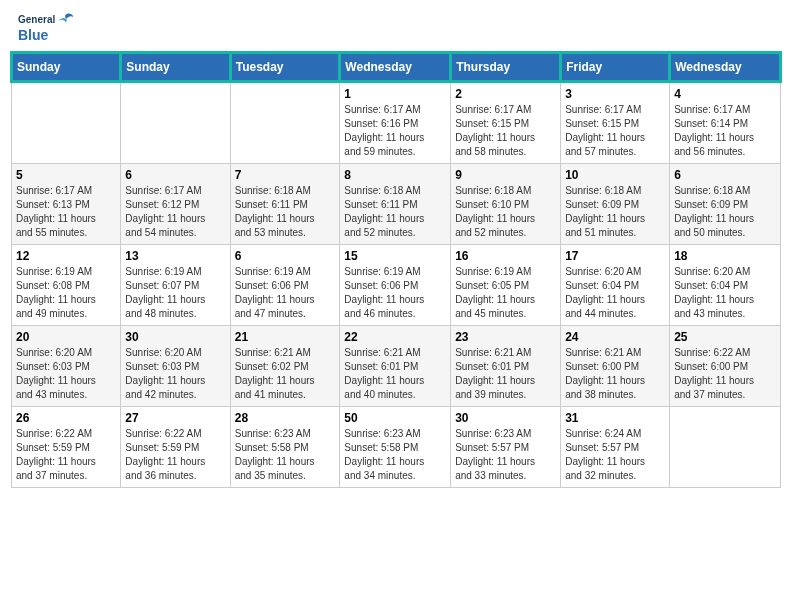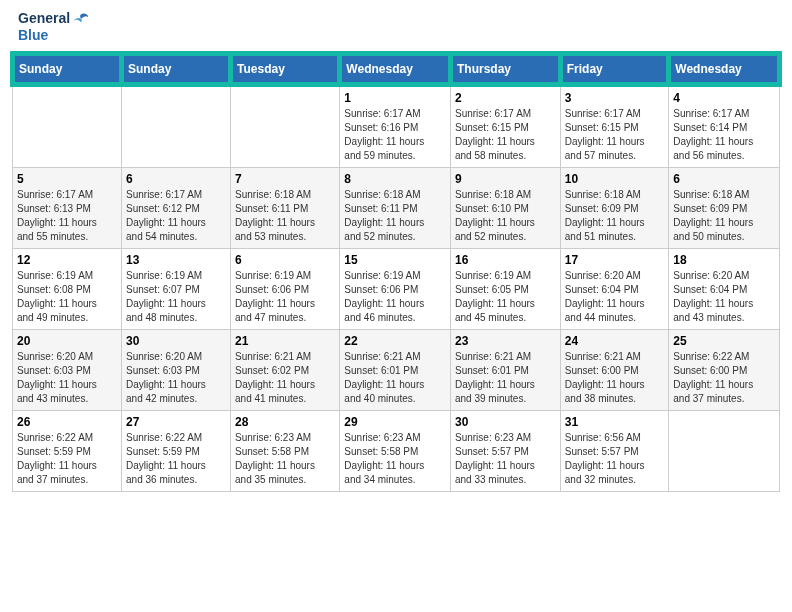--- a/index.html
+++ b/index.html
@@ -39,21 +39,21 @@
       border-collapse: collapse;
       border: 1px solid #ccc;
     }
     .calendar th {
       background-color: #2a6db5;
       color: #fff;
       font-size: 12px;
       font-weight: bold;
       padding: 6px 4px;
       text-align: left;
-      border: 5px solid #14b8a6;
+      border: 3px solid #14b8a6;
     }
     .calendar td {
       vertical-align: top;
       border: 1px solid #ccc;
       padding: 4px;
       width: 113px;
       min-height: 80px;
       font-size: 10px;
       color: #333;
       background: #fff;
@@ -77,21 +77,21 @@
       background: #fff !important;
     }
   </style>
 </head>
 <body>
 
 <div class="header">
   <div class="logo">
   <div style="display:flex;flex-direction:column;align-items:flex-start;line-height:1.1;">
     <div style="display:flex;align-items:center;">
-      <span style="font-size:14px;font-weight:bold;color:#1a3a5c;">General</span>
+      <span style="font-size:10px;font-weight:bold;color:#1a3a5c;">General</span>
       <svg width="18" height="18" viewBox="0 0 20 20" style="margin-left:2px;">
         <path d="M10 5 C12 3, 18 4, 18 8 C16 6, 13 7, 10 10 C10 10, 8 6, 10 5Z" fill="#2a6db5"></path>
         <path d="M10 10 C8 8, 4 9, 2 12 C5 10, 8 11, 10 14 C10 14, 12 10, 10 10Z" fill="#4a9fd5"></path>
       </svg>
     </div>
     <span style="font-size:14px;font-weight:bold;color:#2a6db5;">Blue</span>
   </div>
 </div>
   <div class="title-block">
     <div class="month-title"></div>
@@ -314,36 +314,36 @@
 and 36 minutes.</div>
         </td>
         <td>
           <span class="day-number">28</span>
           <div class="day-info" style="white-space: pre-line;">Sunrise: 6:23 AM
 Sunset: 5:58 PM
 Daylight: 11 hours
 and 35 minutes.</div>
         </td>
         <td>
-          <span class="day-number">29</span>
+          <span class="day-number">50</span>
           <div class="day-info" style="white-space: pre-line;">Sunrise: 6:23 AM
 Sunset: 5:58 PM
 Daylight: 11 hours
 and 34 minutes.</div>
         </td>
         <td>
           <span class="day-number">30</span>
           <div class="day-info" style="white-space: pre-line;">Sunrise: 6:23 AM
 Sunset: 5:57 PM
 Daylight: 11 hours
 and 33 minutes.</div>
         </td>
         <td>
           <span class="day-number">31</span>
-          <div class="day-info" style="white-space: pre-line;">Sunrise: 6:56 AM
+          <div class="day-info" style="white-space: pre-line;">Sunrise: 6:24 AM
 Sunset: 5:57 PM
 Daylight: 11 hours
 and 32 minutes.</div>
         </td>
         <td class="empty-cell"></td>
       </tr>
     </tbody>
 </table>
 
 </body></html>

